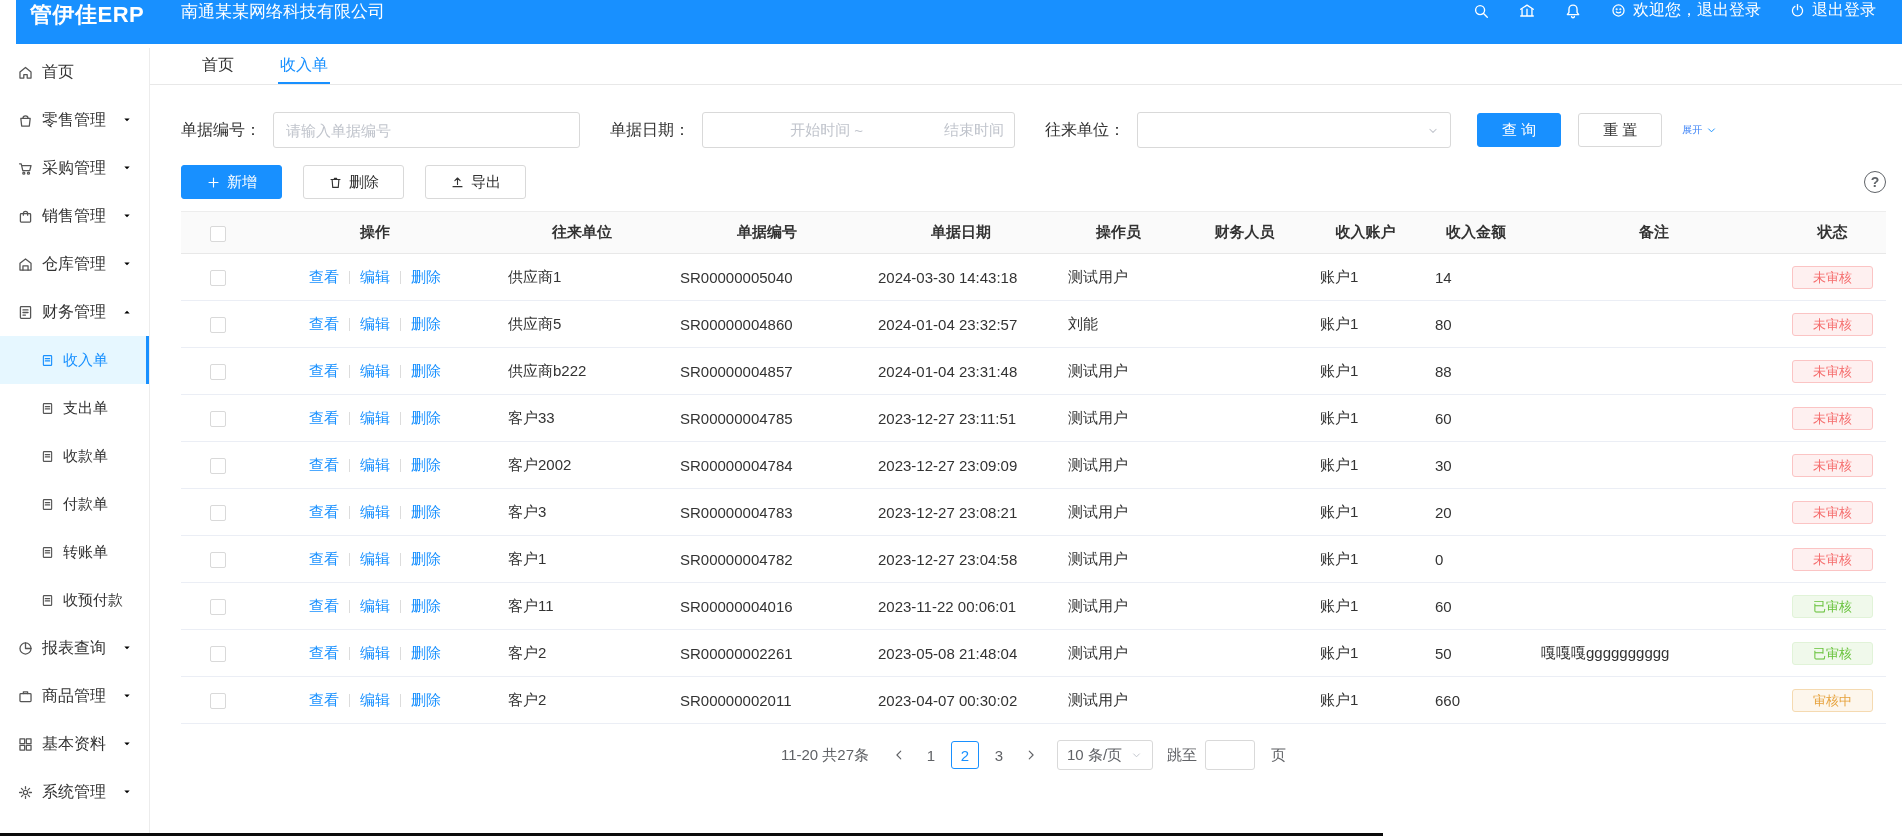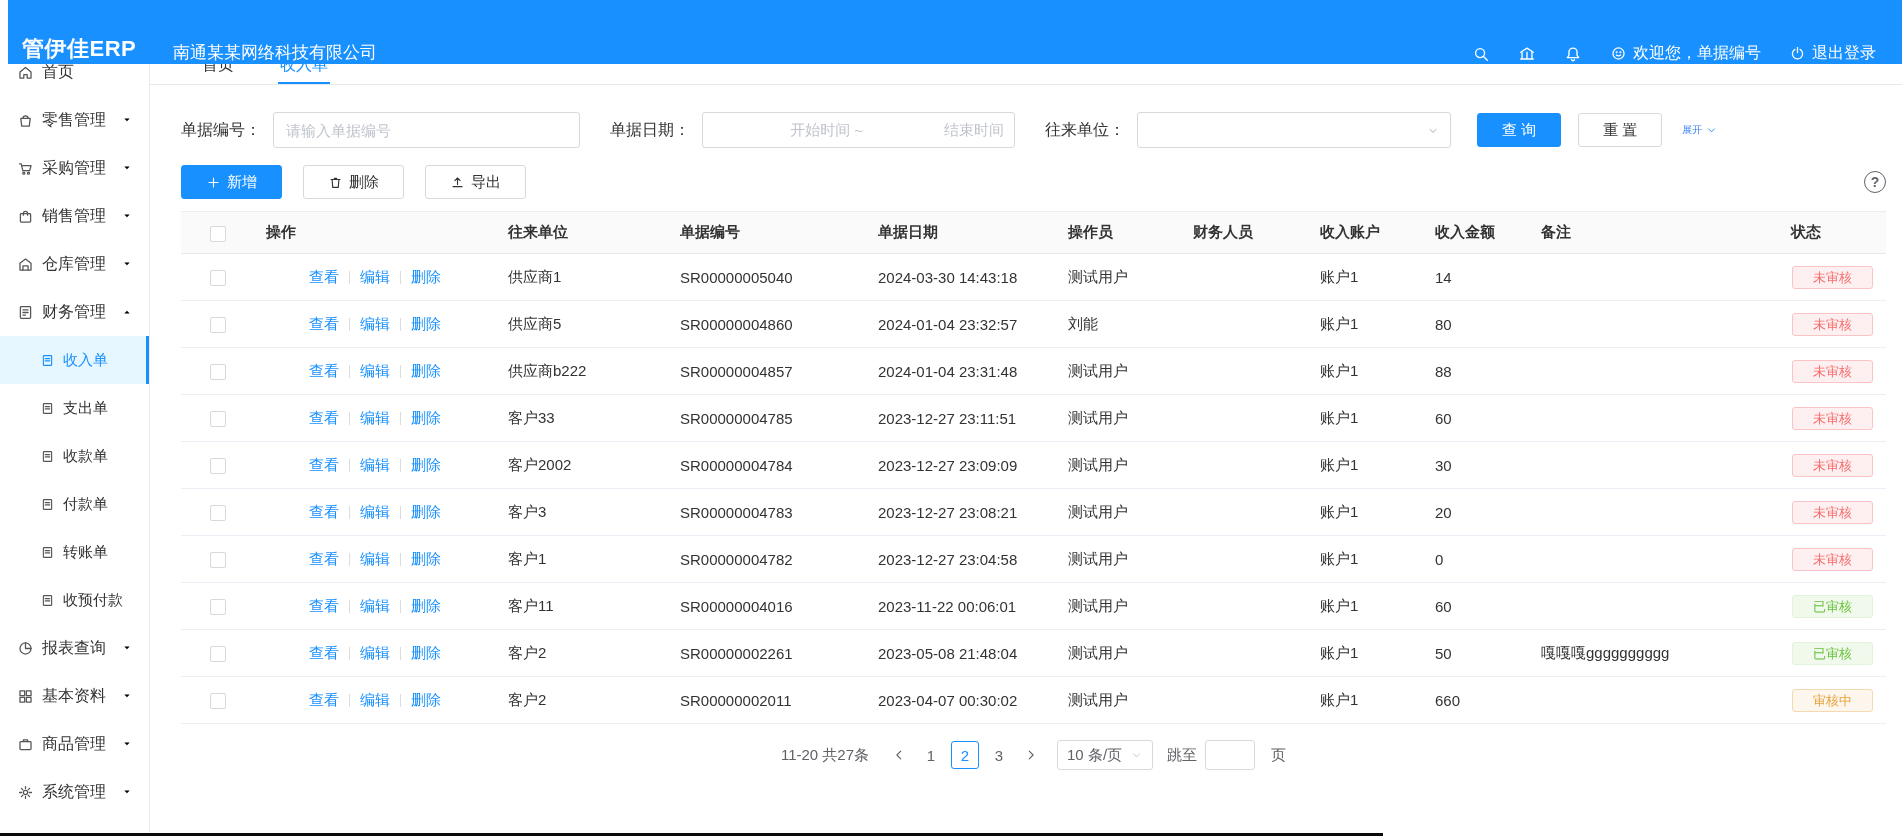--- a/index.html
+++ b/index.html
@@ -1,21 +1,21 @@
 <!DOCTYPE html>
 <html><head>
 <meta charset="utf-8">
 <style>
   *{box-sizing:border-box;margin:0;padding:0}
   html,body{width:1902px;height:836px}
   body{font-family:"Liberation Sans","DejaVu Sans",sans-serif;font-size:16px;color:#333;background:#fff;overflow:hidden}
   .app{position:relative;width:1902px;height:836px;background:#fff;overflow:hidden}
 
   
-  .topbar{position:absolute;top:0;left:8px;right:0;height:64px;background:#1890ff;display:flex;align-items:flex-end;color:#fff;z-index:5}
+  .topbar{position:absolute;top:0;left:16px;right:0;height:44px;background:#1890ff;display:flex;align-items:flex-start;color:#fff;z-index:5}
   .logo{width:150px;padding-left:14px;font-size:22px;font-weight:bold;letter-spacing:.5px;white-space:nowrap}
   .company{margin-left:15px;font-size:17px;white-space:nowrap}
   .top-right{margin-left:auto;display:flex;align-items:center;gap:28px;padding-right:26px;font-size:16px}
   .tr-item{display:inline-flex;align-items:center;gap:6px;cursor:pointer;white-space:nowrap}
   .hicon{display:inline-flex;width:18px;height:18px;cursor:pointer}
   .hicon.sm{width:17px;height:17px}
   .hicon.xs{width:13px;height:13px}
   .hicon svg,.icon svg,.bicon svg{width:100%;height:100%;fill:none;stroke:currentColor;stroke-width:1.5;stroke-linecap:round;stroke-linejoin:round}
 
   
@@ -54,21 +54,21 @@
   .expand-link{margin-left:20px;color:#3b82f6;font-size:10px;display:inline-flex;align-items:center;gap:3px;cursor:pointer;text-decoration:none;white-space:nowrap}
   .expand-link .hicon{color:#1890ff}
 
   
   .toolbar{display:flex;align-items:center;gap:21px;margin-top:17px}
   .bicon{display:inline-flex;width:15px;height:15px}
   .help{margin-left:auto;width:22px;height:22px;border:1.6px solid #5f6368;border-radius:50%;color:#5f6368;display:flex;align-items:center;justify-content:center;font-size:14px;font-weight:bold;cursor:pointer}
 
   
   .grid{width:100%;border-collapse:collapse;table-layout:fixed;margin-top:12px;font-size:15px}
-  .grid th{background:#fafafa;height:42px;text-align:left;padding:0 12px;font-weight:bold;color:#333;border-top:1px solid #ededed;border-bottom:1px solid #e8e8e8;white-space:nowrap;overflow:hidden}
+  .grid th{background:#fafafa;height:42px;text-align:center;padding:0 12px;font-weight:bold;color:#333;border-top:1px solid #ededed;border-bottom:1px solid #e8e8e8;white-space:nowrap;overflow:hidden}
   .grid td{height:47px;padding:0 12px;color:#333;border-bottom:1px solid #ebeef5;white-space:nowrap;overflow:hidden;text-overflow:ellipsis;background:#fff}
   .c-check{text-align:center !important;padding:0 !important}
   .c-actions{text-align:center}
   .c-status{text-align:center}
   .checkbox{display:inline-block;width:16px;height:16px;border:1px solid #d9d9d9;border-radius:2px;background:#fff;vertical-align:middle;cursor:pointer}
   .alink{color:#1890ff;cursor:pointer;text-decoration:none}
   .asep{display:inline-block;width:1px;height:13px;background:#dcdcdc;margin:0 10px;vertical-align:middle}
   .badge{display:inline-block;font-size:13px;line-height:1;padding:4px 20px;border-radius:3px;border:1px solid;white-space:nowrap}
   .badge.danger{color:#f56c6c;background:#fef0f0;border-color:#fbc4c4}
   .badge.success{color:#67c23a;background:#f0f9eb;border-color:#e1f3d8}
@@ -117,21 +117,21 @@
         </span>
       <span class="tr-item">
         <span class="hicon sm" id="ic-smiley">
             <svg viewBox="0 0 20 20">
               <circle cx="10" cy="10" r="6.5"></circle>
               <circle cx="7.8" cy="8.5" r=".5"></circle>
               <circle cx="12.2" cy="8.5" r=".5"></circle>
               <path d="M7.5 11.8a3.5 3.5 0 0 0 5 0"></path>
             </svg>
           </span>
-        <span>欢迎您，单据编号</span>
+        <span>欢迎您，退出登录</span>
       </span>
       <span class="tr-item">
         <span class="hicon sm" id="ic-logout">
             <svg viewBox="0 0 20 20">
               <path d="M13 5.2a6 6 0 1 1-6 0"></path>
               <path d="M10 3v6"></path>
             </svg>
           </span>
         <span>退出登录</span>
       </span>
@@ -282,41 +282,41 @@
         <span>报表查询</span>
         <span class="chev">
           <svg viewBox="0 0 20 20">
             <path d="M5.5 7.5 10 12l4.5-4.5"></path>
           </svg>
         </span>
       </div>
       <div class="menu-item">
         <span class="icon">
           <svg viewBox="0 0 20 20">
+            <rect x="3.5" y="6.5" width="13" height="9.5" rx="1"></rect>
+            <path d="M7.5 6.5V4.5h5v2"></path>
+          </svg>
+        </span>
+        <span>商品管理</span>
+        <span class="chev">
+          <svg viewBox="0 0 20 20">
+            <path d="M5.5 7.5 10 12l4.5-4.5"></path>
+          </svg>
+        </span>
+      </div>
+      <div class="menu-item">
+        <span class="icon">
+          <svg viewBox="0 0 20 20">
             <rect x="3.5" y="3.5" width="5.5" height="5.5"></rect>
             <rect x="11" y="3.5" width="5.5" height="5.5"></rect>
             <rect x="3.5" y="11" width="5.5" height="5.5"></rect>
             <rect x="11" y="11" width="5.5" height="5.5"></rect>
           </svg>
         </span>
         <span>基本资料</span>
-        <span class="chev">
-          <svg viewBox="0 0 20 20">
-            <path d="M5.5 7.5 10 12l4.5-4.5"></path>
-          </svg>
-        </span>
-      </div>
-      <div class="menu-item">
-        <span class="icon">
-          <svg viewBox="0 0 20 20">
-            <rect x="3.5" y="6.5" width="13" height="9.5" rx="1"></rect>
-            <path d="M7.5 6.5V4.5h5v2"></path>
-          </svg>
-        </span>
-        <span>商品管理</span>
         <span class="chev">
           <svg viewBox="0 0 20 20">
             <path d="M5.5 7.5 10 12l4.5-4.5"></path>
           </svg>
         </span>
       </div>
       <div class="menu-item">
         <span class="icon">
           <svg viewBox="0 0 20 20">
             <circle cx="10" cy="10" r="2.5"></circle>

